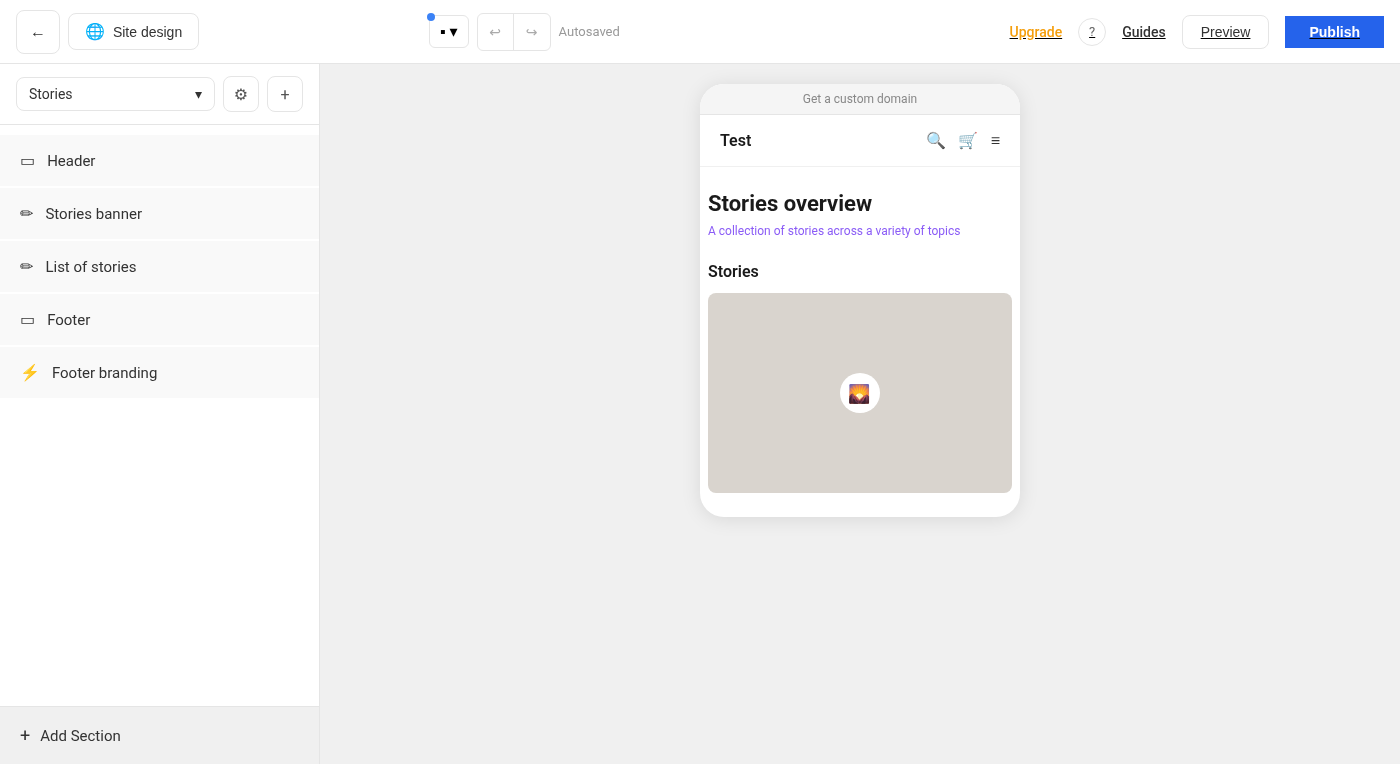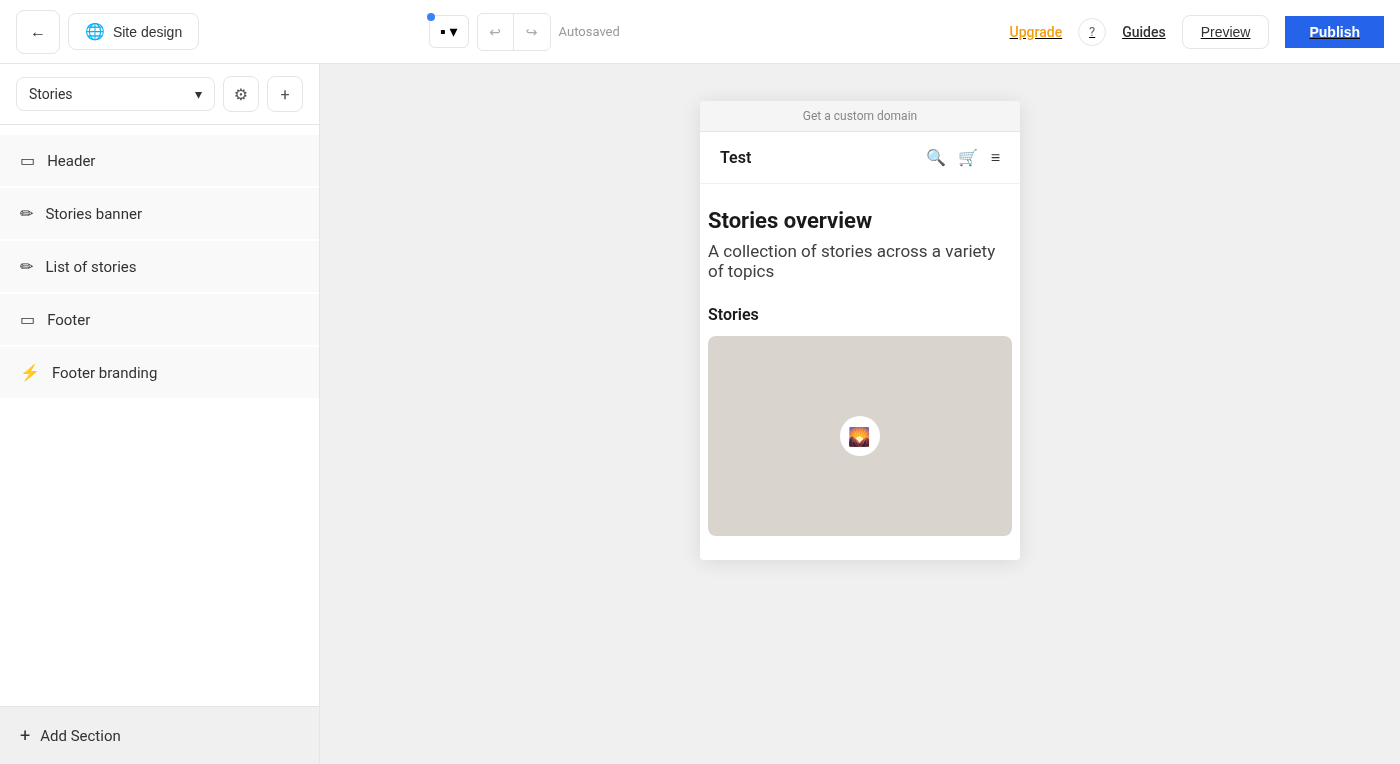--- a/index.html
+++ b/index.html
@@ -257,25 +257,24 @@
       flex: 1;
       background: #f0f0f0;
       display: flex;
       align-items: flex-start;
       justify-content: center;
       padding: 20px;
       overflow: auto;
     }
     .preview-frame {
       background: #ffffff;
-      border-radius: 4px;
+      border-radius: 24px;
       box-shadow: 0 2px 20px rgba(0,0,0,0.1);
       width: 320px;
       overflow: hidden;
-      margin-top: 17px;
     }
     .custom-domain-bar {
       background: #f5f5f5;
       padding: 8px 16px;
       text-align: center;
       font-size: 12px;
       color: #888;
       border-bottom: 1px solid #e5e5e5;
     }
     .custom-domain-bar a {
@@ -307,22 +306,22 @@
     .site-content {
       padding: 24px 8px;
     }
     .stories-overview-title {
       font-size: 22px;
       font-weight: 700;
       color: #1a1a1a;
       margin-bottom: 8px;
     }
     .stories-overview-desc {
-      font-size: 17px;
-      color: #404040;
+      font-size: 12px;
+      color: #8b5cf6;
       margin-bottom: 24px;
     }
     .stories-section-title {
       font-size: 16px;
       font-weight: 600;
       color: #1a1a1a;
       margin-bottom: 12px;
     }
     .story-card {
       background: #fff;

